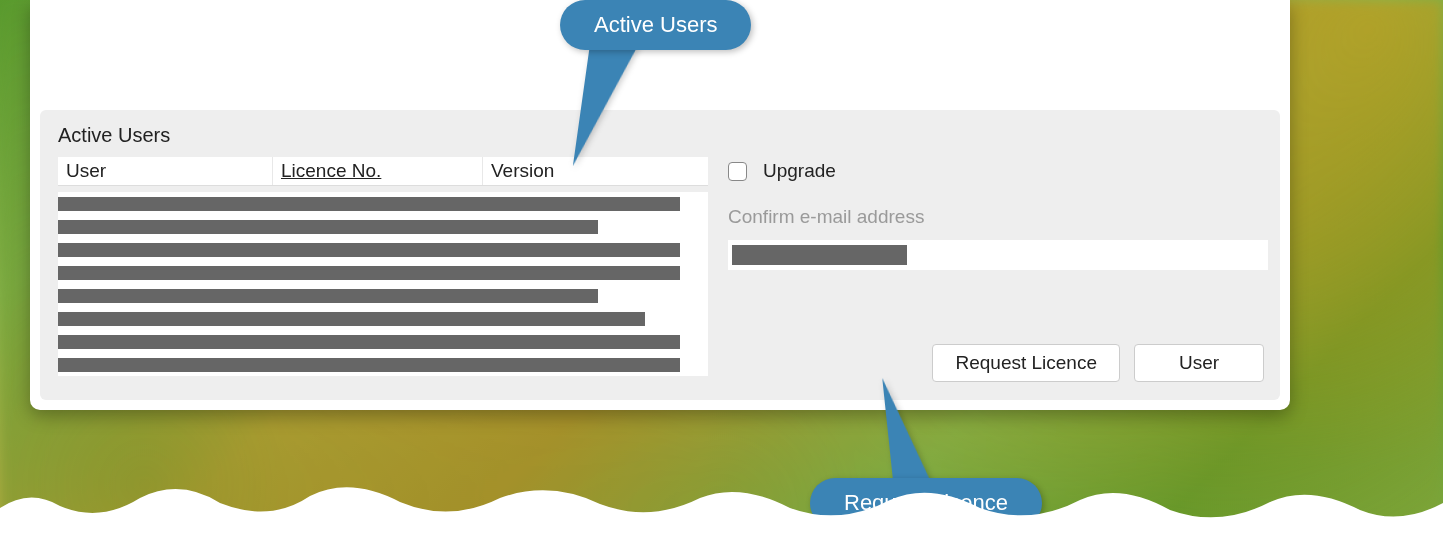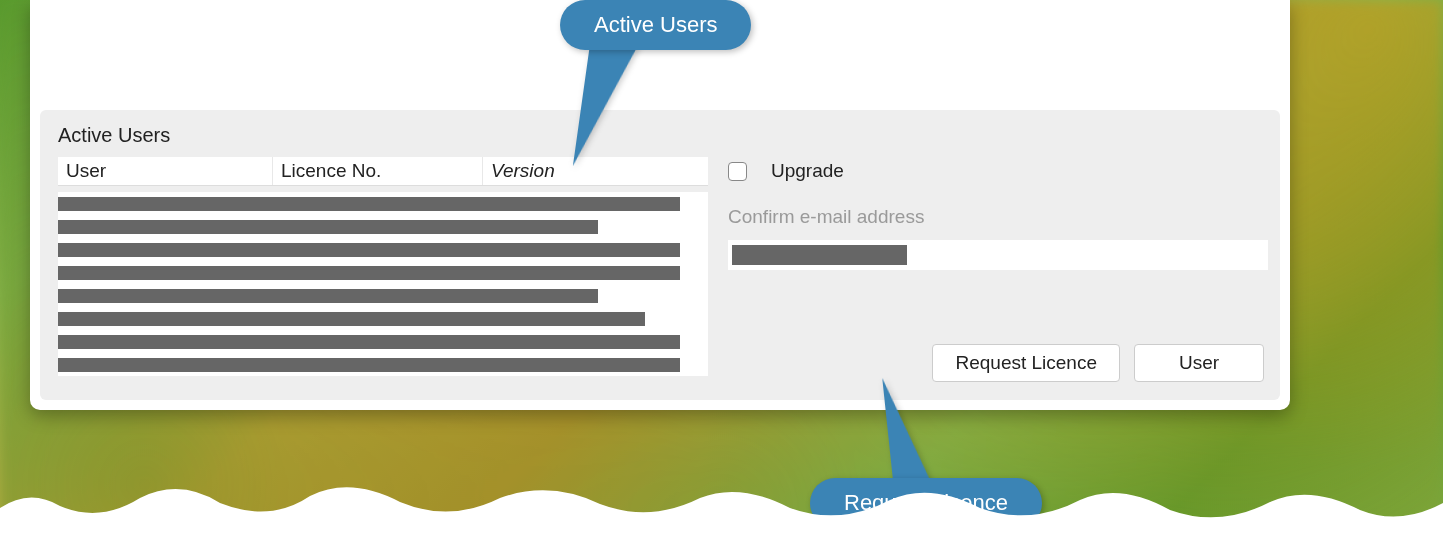--- a/index.html
+++ b/index.html
@@ -72,22 +72,22 @@
     border-bottom: 1px solid #ddd;
   }
   .th {
     padding: 3px 8px 3px 8px;
     font-size: 19px;
     color: #222;
     border-right: 1px solid #e8e8e8;
   }
   .th:last-child { border-right: none; }
   .col-user { flex: 0 0 215px; }
-  .col-lic  { flex: 0 0 210px; }
-  .col-ver  { flex: 1; font-style: italic; }
+  .col-lic  { flex: 0 0 210px; text-decoration: underline; }
+  .col-ver  { flex: 1; }
   .tbody {
     flex: 1;
     background: #eeeeee;
     padding-top: 6px;
   }
   .row {
     display: flex;
     align-items: center;
     height: 23px;
     background: #fff;
@@ -100,21 +100,21 @@
   }
   .right-col {
     flex: 1;
     display: flex;
     flex-direction: column;
     padding-top: 36px;
   }
   .upgrade-row {
     display: flex;
     align-items: center;
-    gap: 24px;
+    gap: 16px;
     margin-bottom: 24px;
   }
   .checkbox {
     width: 19px;
     height: 19px;
     border: 1.5px solid #888;
     border-radius: 4px;
     background: #fff;
   }
   .upgrade-label {

